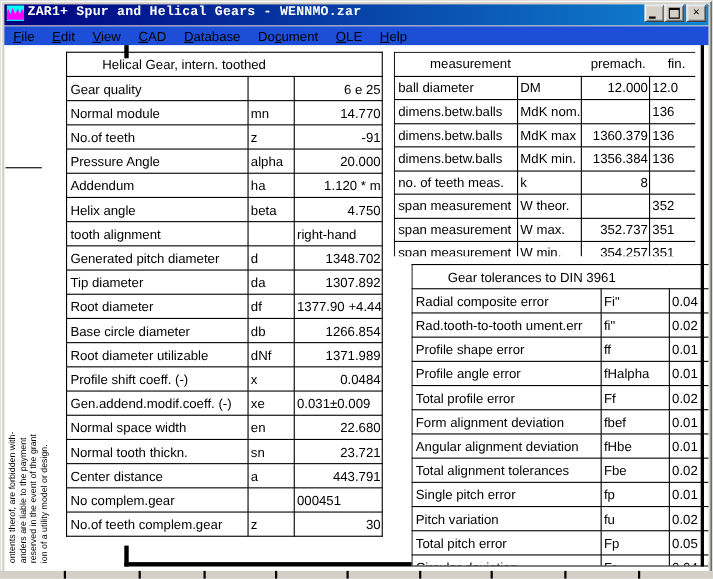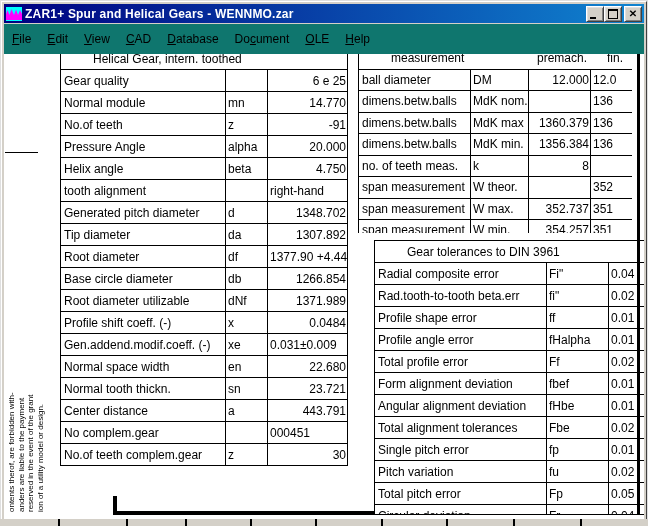--- a/index.html
+++ b/index.html
@@ -9,21 +9,21 @@
     font-family:"Liberation Sans",sans-serif;
     -webkit-font-smoothing:none;
   }
   .border-outer{position:absolute;inset:0;border:1px solid #dfdfdf;pointer-events:none;z-index:40;}
   .border-inner{position:absolute;inset:1px;border:1px solid;border-color:#ffffff #404040 #404040 #ffffff;pointer-events:none;z-index:40;}
 
   
   .titlebar{
     position:absolute;left:4px;top:4px;right:4px;height:19px;
     background:linear-gradient(to right,#000080,#1084d0);
-    display:flex;align-items:center;padding:0 2px;z-index:10;
+    display:flex;align-items:flex-start;padding:0 2px;z-index:10;font-family:Liberation Mono, monospace;
   }
   .app-icon{width:16px;height:16px;margin-right:3px;flex:none;}
   .title-text{
     color:#ffffff;font-weight:bold;font-size:12px;white-space:nowrap;
     flex:1;overflow:hidden;letter-spacing:.2px;
   }
   .tb-btns{display:flex;gap:0;flex:none;align-items:center;}
   .tb-btn{
     width:16px;height:14px;background:#d4d0c8;
     border:1px solid;border-color:#ffffff #404040 #404040 #ffffff;
@@ -31,22 +31,22 @@
     display:flex;align-items:center;justify-content:center;
     font-size:9px;line-height:9px;color:#000;position:relative;
   }
   .tb-btn.close{margin-left:2px;font-weight:bold;}
   .glyph-min{position:absolute;left:3px;bottom:2px;width:6px;height:2px;background:#000;}
   .glyph-max{width:8px;height:7px;border:1px solid #000;border-top:2px solid #000;}
   .glyph-x{font-size:10px;font-weight:bold;transform:translateY(-0.5px);}
 
   
   .menubar{
-    position:absolute;left:4px;top:24px;right:4px;height:30px;
-    display:flex;align-items:center;background:#0f766e;z-index:10;font-size:12px;
+    position:absolute;left:4px;top:24px;right:4px;height:17px;
+    display:flex;align-items:center;background:#1d4ed8;z-index:10;font-size:12px;
   }
   .menu-item{padding:1px 8px;white-space:nowrap;}
   .menu-item u{text-decoration:underline;}
 
   
   .client{
     position:absolute;left:4px;top:41px;right:4px;bottom:2px;
     background:#ffffff;overflow:hidden;z-index:5;
   }
   .sheet-line{position:absolute;background:#000;z-index:1;}
@@ -161,20 +161,25 @@
           </tr>
           <tr>
             <td class="lbl">No.of teeth</td>
             <td class="sym">z</td>
             <td class="val">-91</td>
           </tr>
           <tr>
             <td class="lbl">Pressure Angle</td>
             <td class="sym">alpha</td>
             <td class="val">20.000</td>
+          </tr>
+          <tr>
+            <td class="lbl">Addendum</td>
+            <td class="sym">ha</td>
+            <td class="val">1.120 * m</td>
           </tr>
           <tr>
             <td class="lbl">Helix angle</td>
             <td class="sym">beta</td>
             <td class="val">4.750</td>
           </tr>
           <tr>
             <td class="lbl">tooth alignment</td>
             <td class="sym"></td>
             <td class="val left">right-hand</td>
@@ -321,21 +326,21 @@
       <tbody>
         <tr>
           <td class="hdr" colspan="3">Gear tolerances to DIN 3961</td>
         </tr>
       <tr>
             <td class="lbl">Radial composite error</td>
             <td class="sym">Fi"</td>
             <td class="val left">0.04</td>
           </tr>
           <tr>
-            <td class="lbl">Rad.tooth-to-tooth beta.err</td>
+            <td class="lbl">Rad.tooth-to-tooth ument.err</td>
             <td class="sym">fi"</td>
             <td class="val left">0.02</td>
           </tr>
           <tr>
             <td class="lbl">Profile shape error</td>
             <td class="sym">ff</td>
             <td class="val left">0.01</td>
           </tr>
           <tr>
             <td class="lbl">Profile angle error</td>

